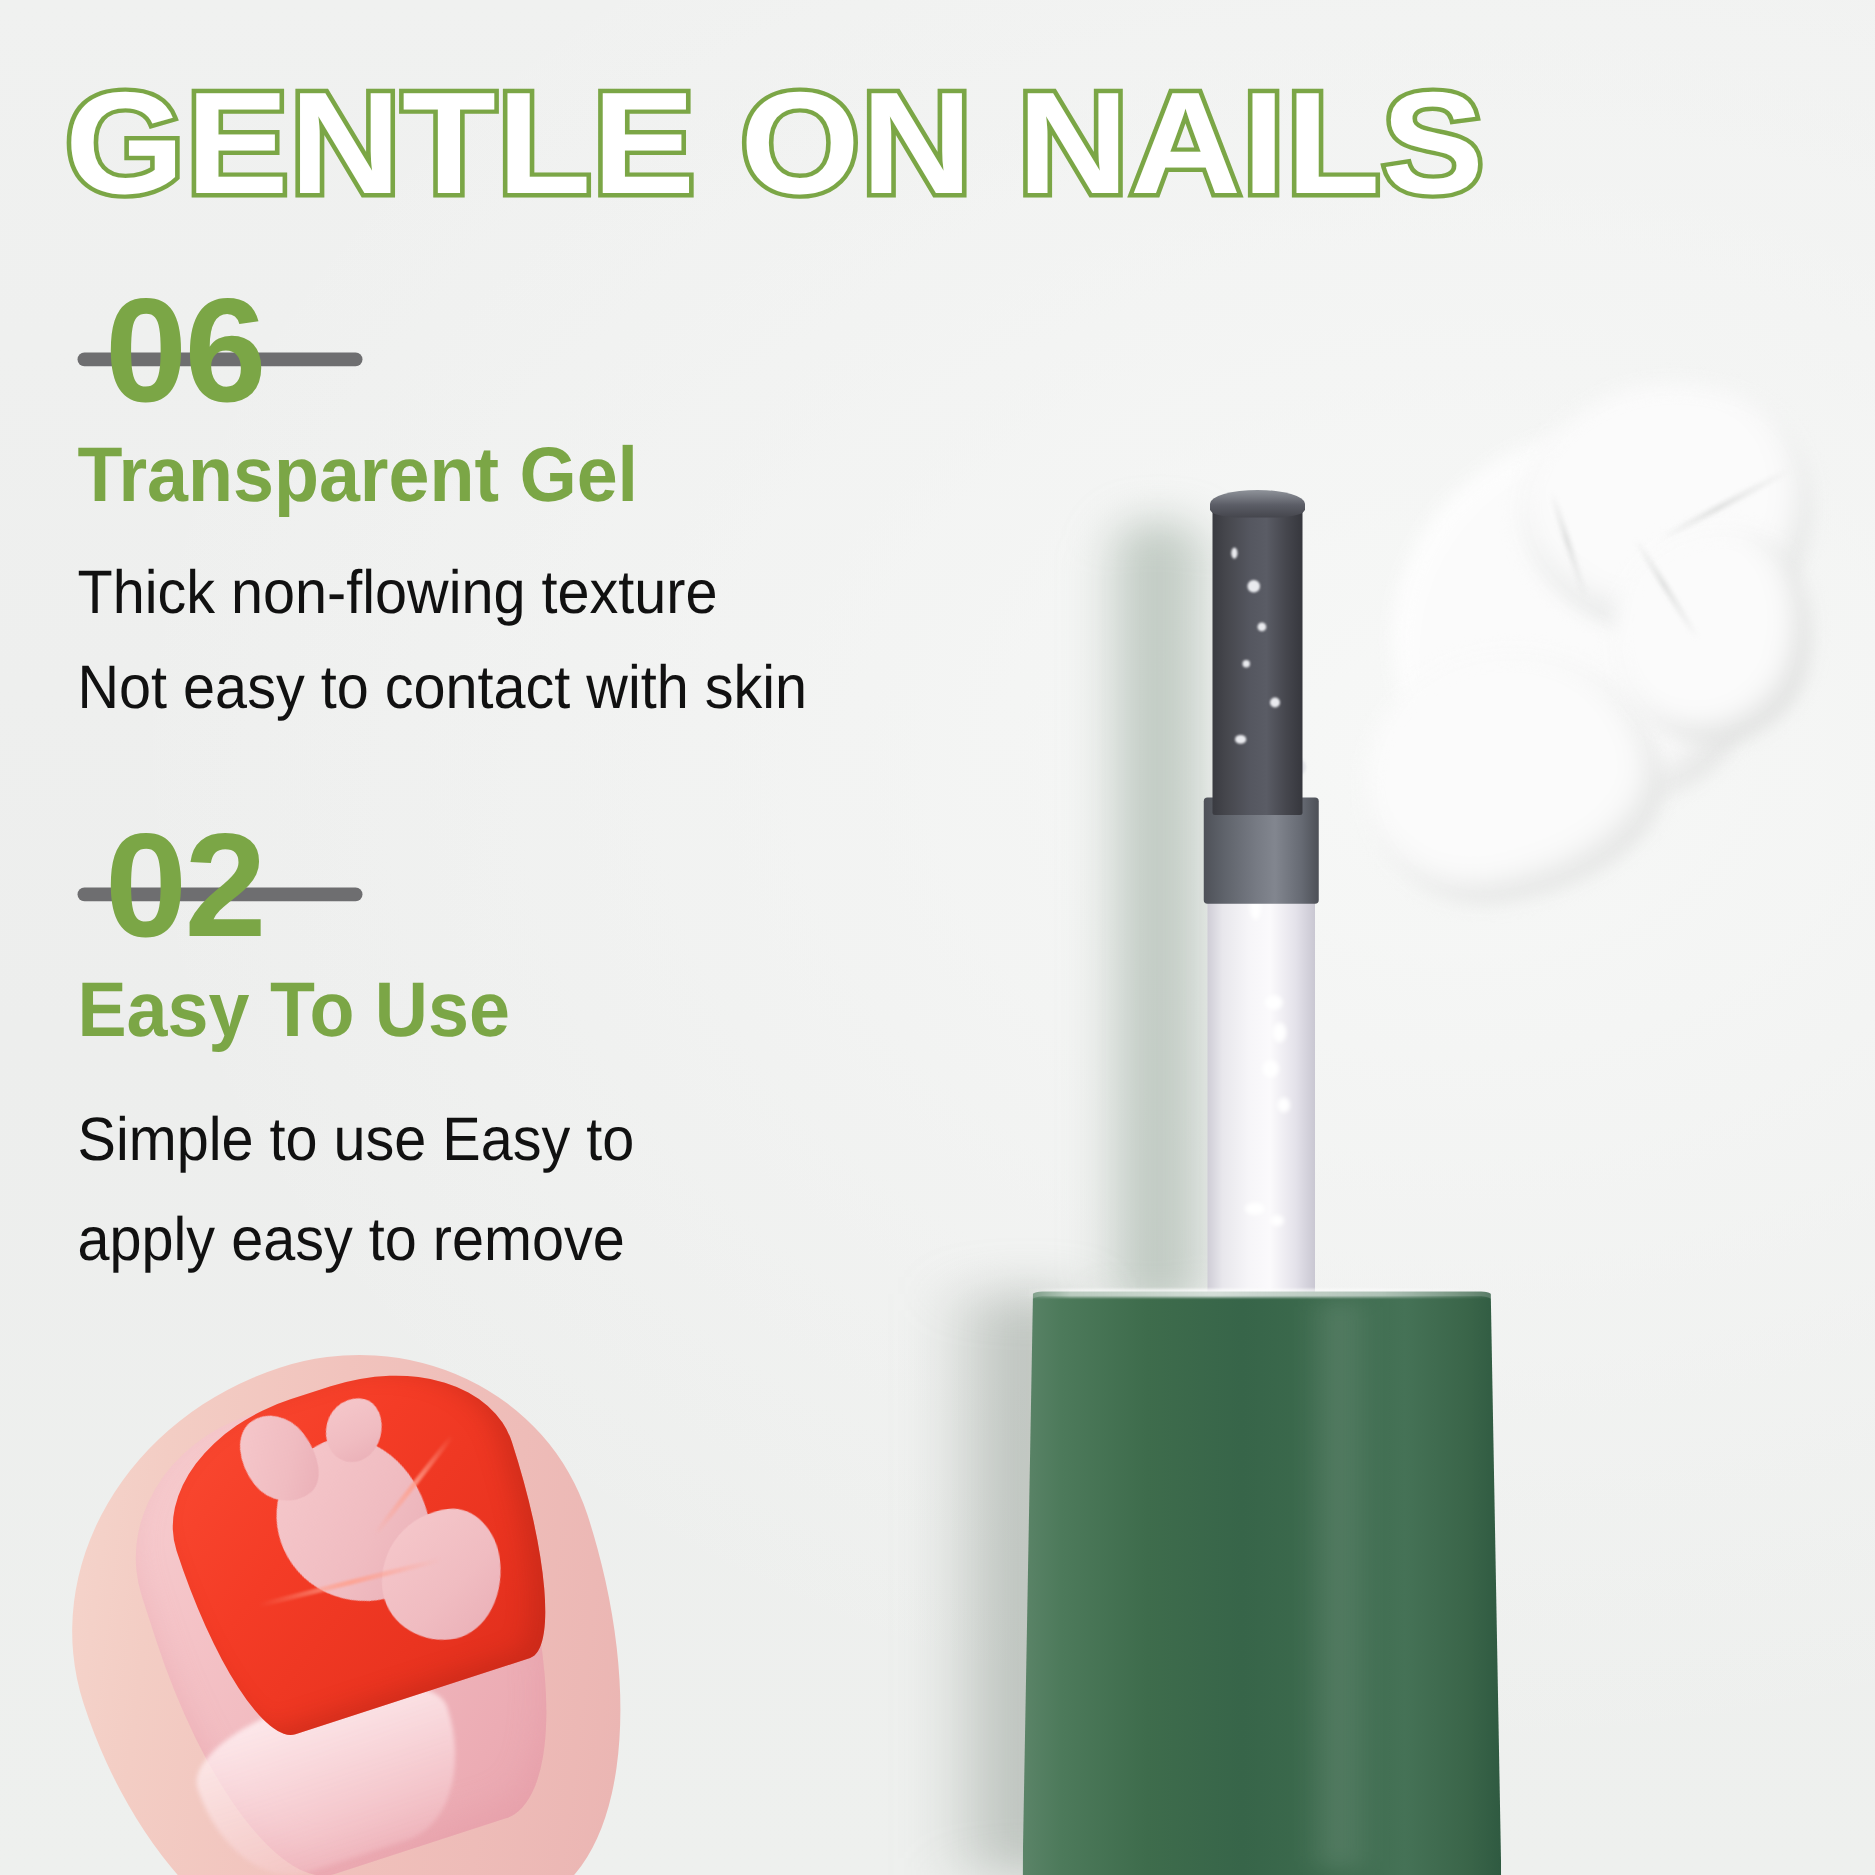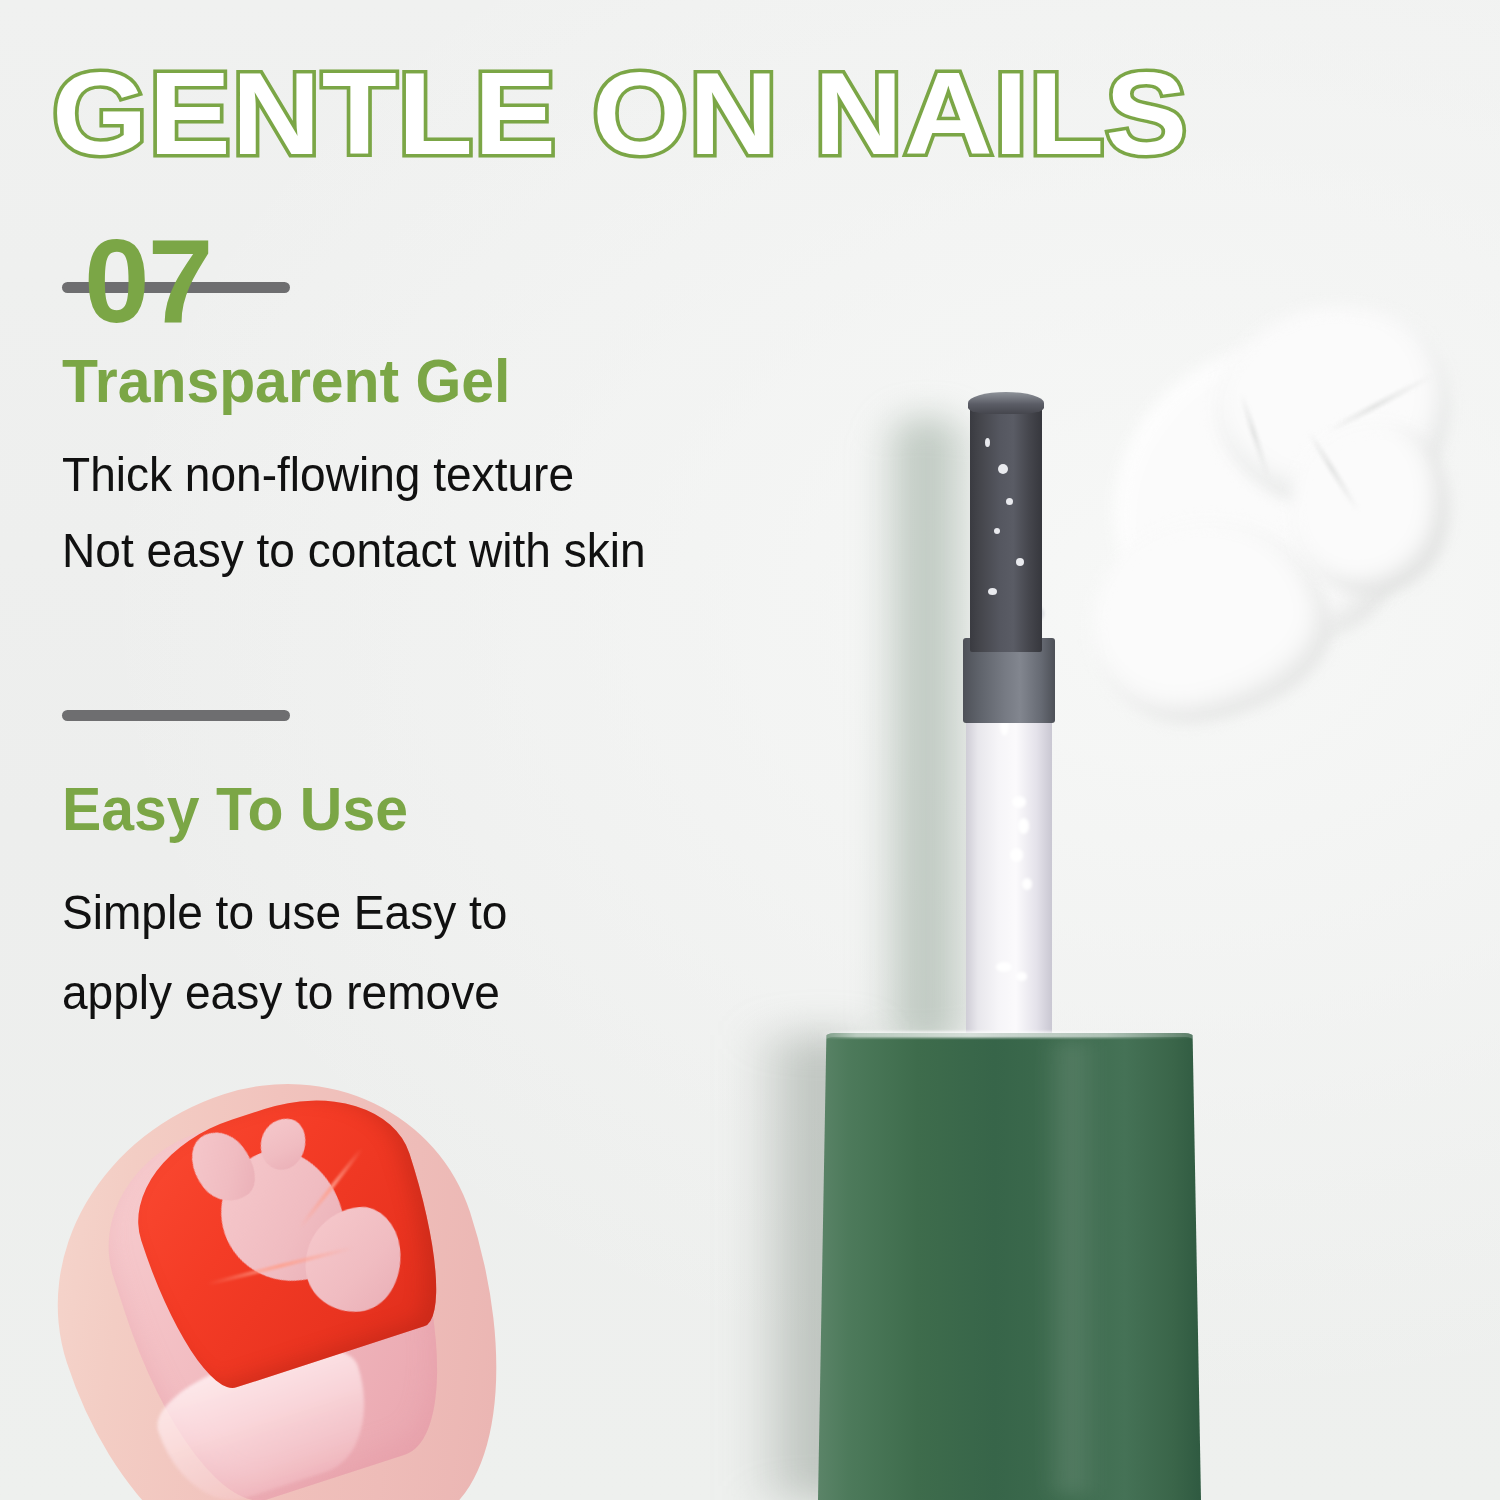--- a/index.html
+++ b/index.html
@@ -392,30 +392,31 @@
 
 <div id="stage">
 
   <div class="bg-wash"></div>
 
   <div class="headline">GENTLE ON NAILS</div>
 
   <div class="feature f1">
     <div class="num-row">
       <div class="rule"></div>
-      <div class="num">07</div>
+      <div class="num">06</div>
     </div>
     <div class="feat-title">Transparent Gel</div>
     <div class="feat-body">Thick non-flowing texture</div>
     <div class="feat-body" style="margin-top:0">Not easy to contact with skin</div>
   </div>
 
   <div class="feature f2">
     <div class="num-row">
       <div class="rule"></div>
+      <div class="num">02</div>
     </div>
     <div class="feat-title">Easy To Use</div>
     <div class="feat-body">Simple to use Easy to</div>
     <div class="feat-body" style="margin-top:0">apply easy to remove</div>
   </div>
 
   <div class="gel-smear">
     <div class="blob gs1"></div>
     <div class="blob gs2"></div>
     <div class="blob gs3"></div>

